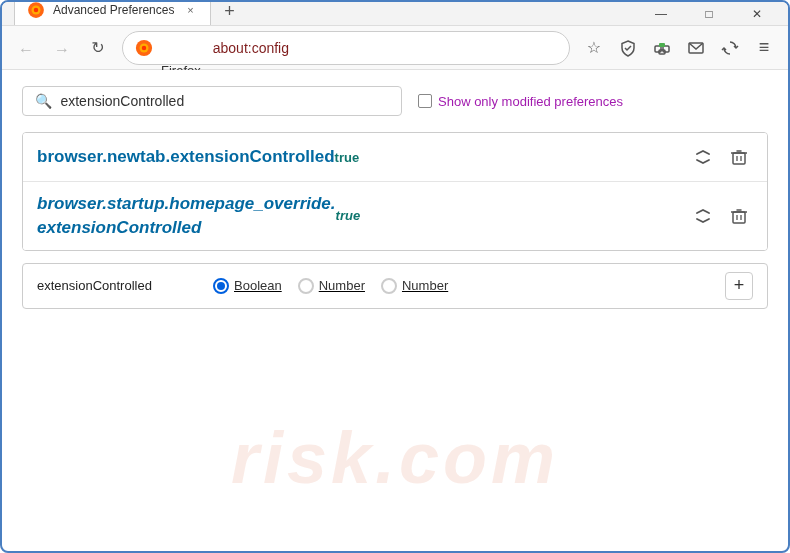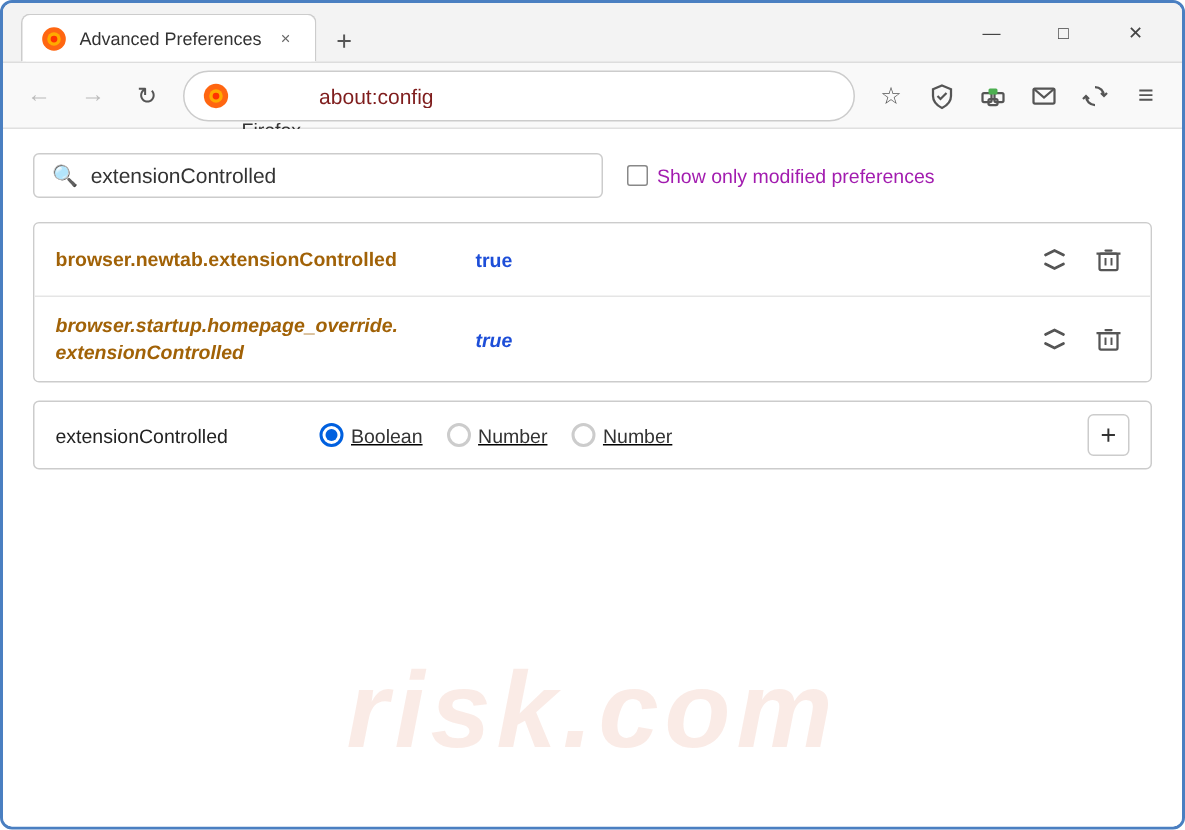--- a/index.html
+++ b/index.html
@@ -9,21 +9,21 @@
       width: 790px;
       height: 553px;
       overflow: hidden;
       border: 2px solid #4a7fc1;
       border-radius: 8px;
     }
 
     
     .title-bar {
       background: #f3f3f3;
-      height: 40px;
+      height: 24px;
       display: flex;
       align-items: center;
       padding: 0 0 0 12px;
       border-bottom: 1px solid #ddd;
       user-select: none;
     }
     .tab-area {
       display: flex;
       align-items: flex-end;
       height: 100%;
@@ -220,29 +220,29 @@
       display: flex;
       align-items: center;
       padding: 10px 14px;
       border-bottom: 1px solid #e5e5e5;
       background: #fff;
       min-height: 44px;
     }
     .result-row:last-child { border-bottom: none; font-style: italic; }
     .pref-name {
       font-weight: bold;
-      font-size: 13px;
-      color: #a16207;
+      font-size: 17px;
+      color: #0369a1;
       min-width: 280px;
       line-height: 1.4;
     }
     .pref-value {
       font-weight: bold;
       font-size: 13px;
-      color: #1d4ed8;
+      color: #0f766e;
       flex: 1;
     }
     .row-actions {
       display: flex;
       align-items: center;
       gap: 8px;
     }
     .action-btn {
       width: 28px;
       height: 28px;

